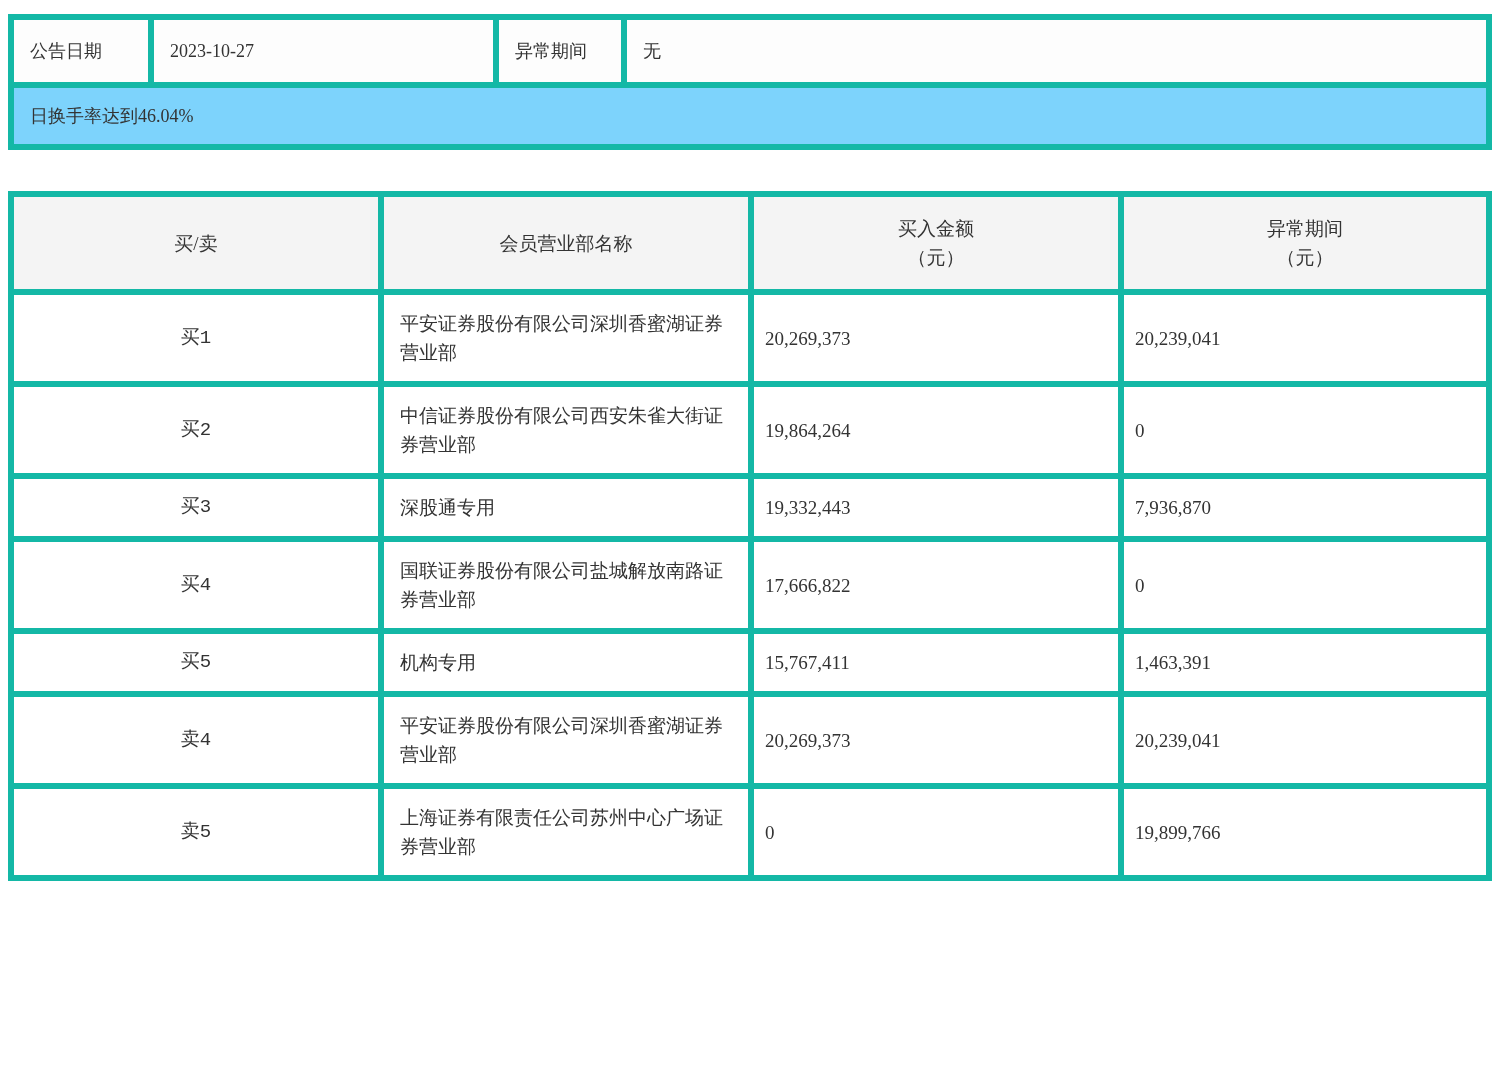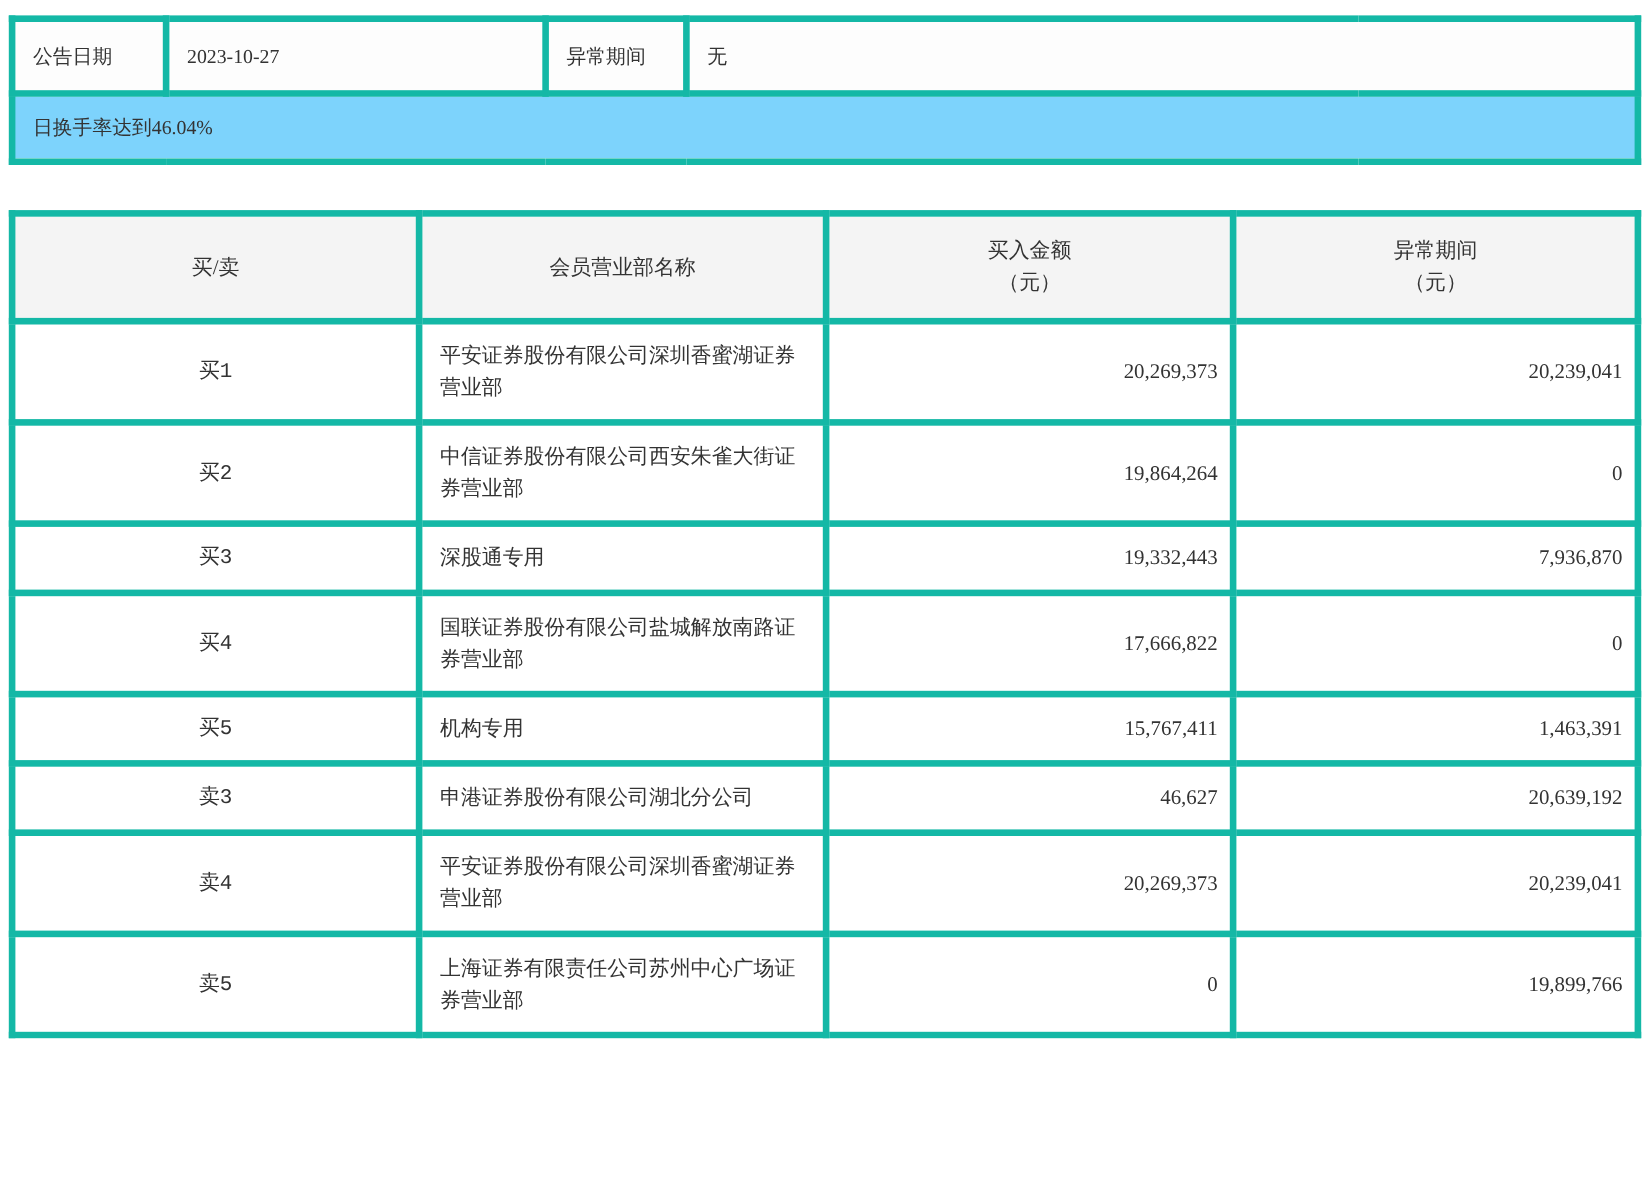--- a/index.html
+++ b/index.html
@@ -59,21 +59,20 @@
   }
   .broker-table td.c-side {
     text-align: center;
     padding: 14px 4px;
     font-family: Liberation Mono, monospace;
   }
   .broker-table td.c-broker {
     text-align: left;
   }
   .broker-table td.c-amount {
-    text-align: right;
     padding-right: 11px;
     padding-left: 11px;
   }
 </style>
 </head>
 <body>
 
 <div class="page">
 
   <table class="info-table">
@@ -150,26 +149,20 @@
 
   <tr>
     <td class="c-side">买5</td>
     <td class="c-broker">机构专用</td>
     <td class="c-amount">15,767,411</td>
     <td class="c-amount">1,463,391</td>
   </tr>
 
 
 
-  <tr>
-    <td class="c-side">卖3</td>
-    <td class="c-broker">申港证券股份有限公司湖北分公司</td>
-    <td class="c-amount">46,627</td>
-    <td class="c-amount">20,639,192</td>
-  </tr>
 
   <tr>
     <td class="c-side">卖4</td>
     <td class="c-broker">平安证券股份有限公司深圳香蜜湖证券营业部</td>
     <td class="c-amount">20,269,373</td>
     <td class="c-amount">20,239,041</td>
   </tr>
 
   <tr>
     <td class="c-side">卖5</td>

